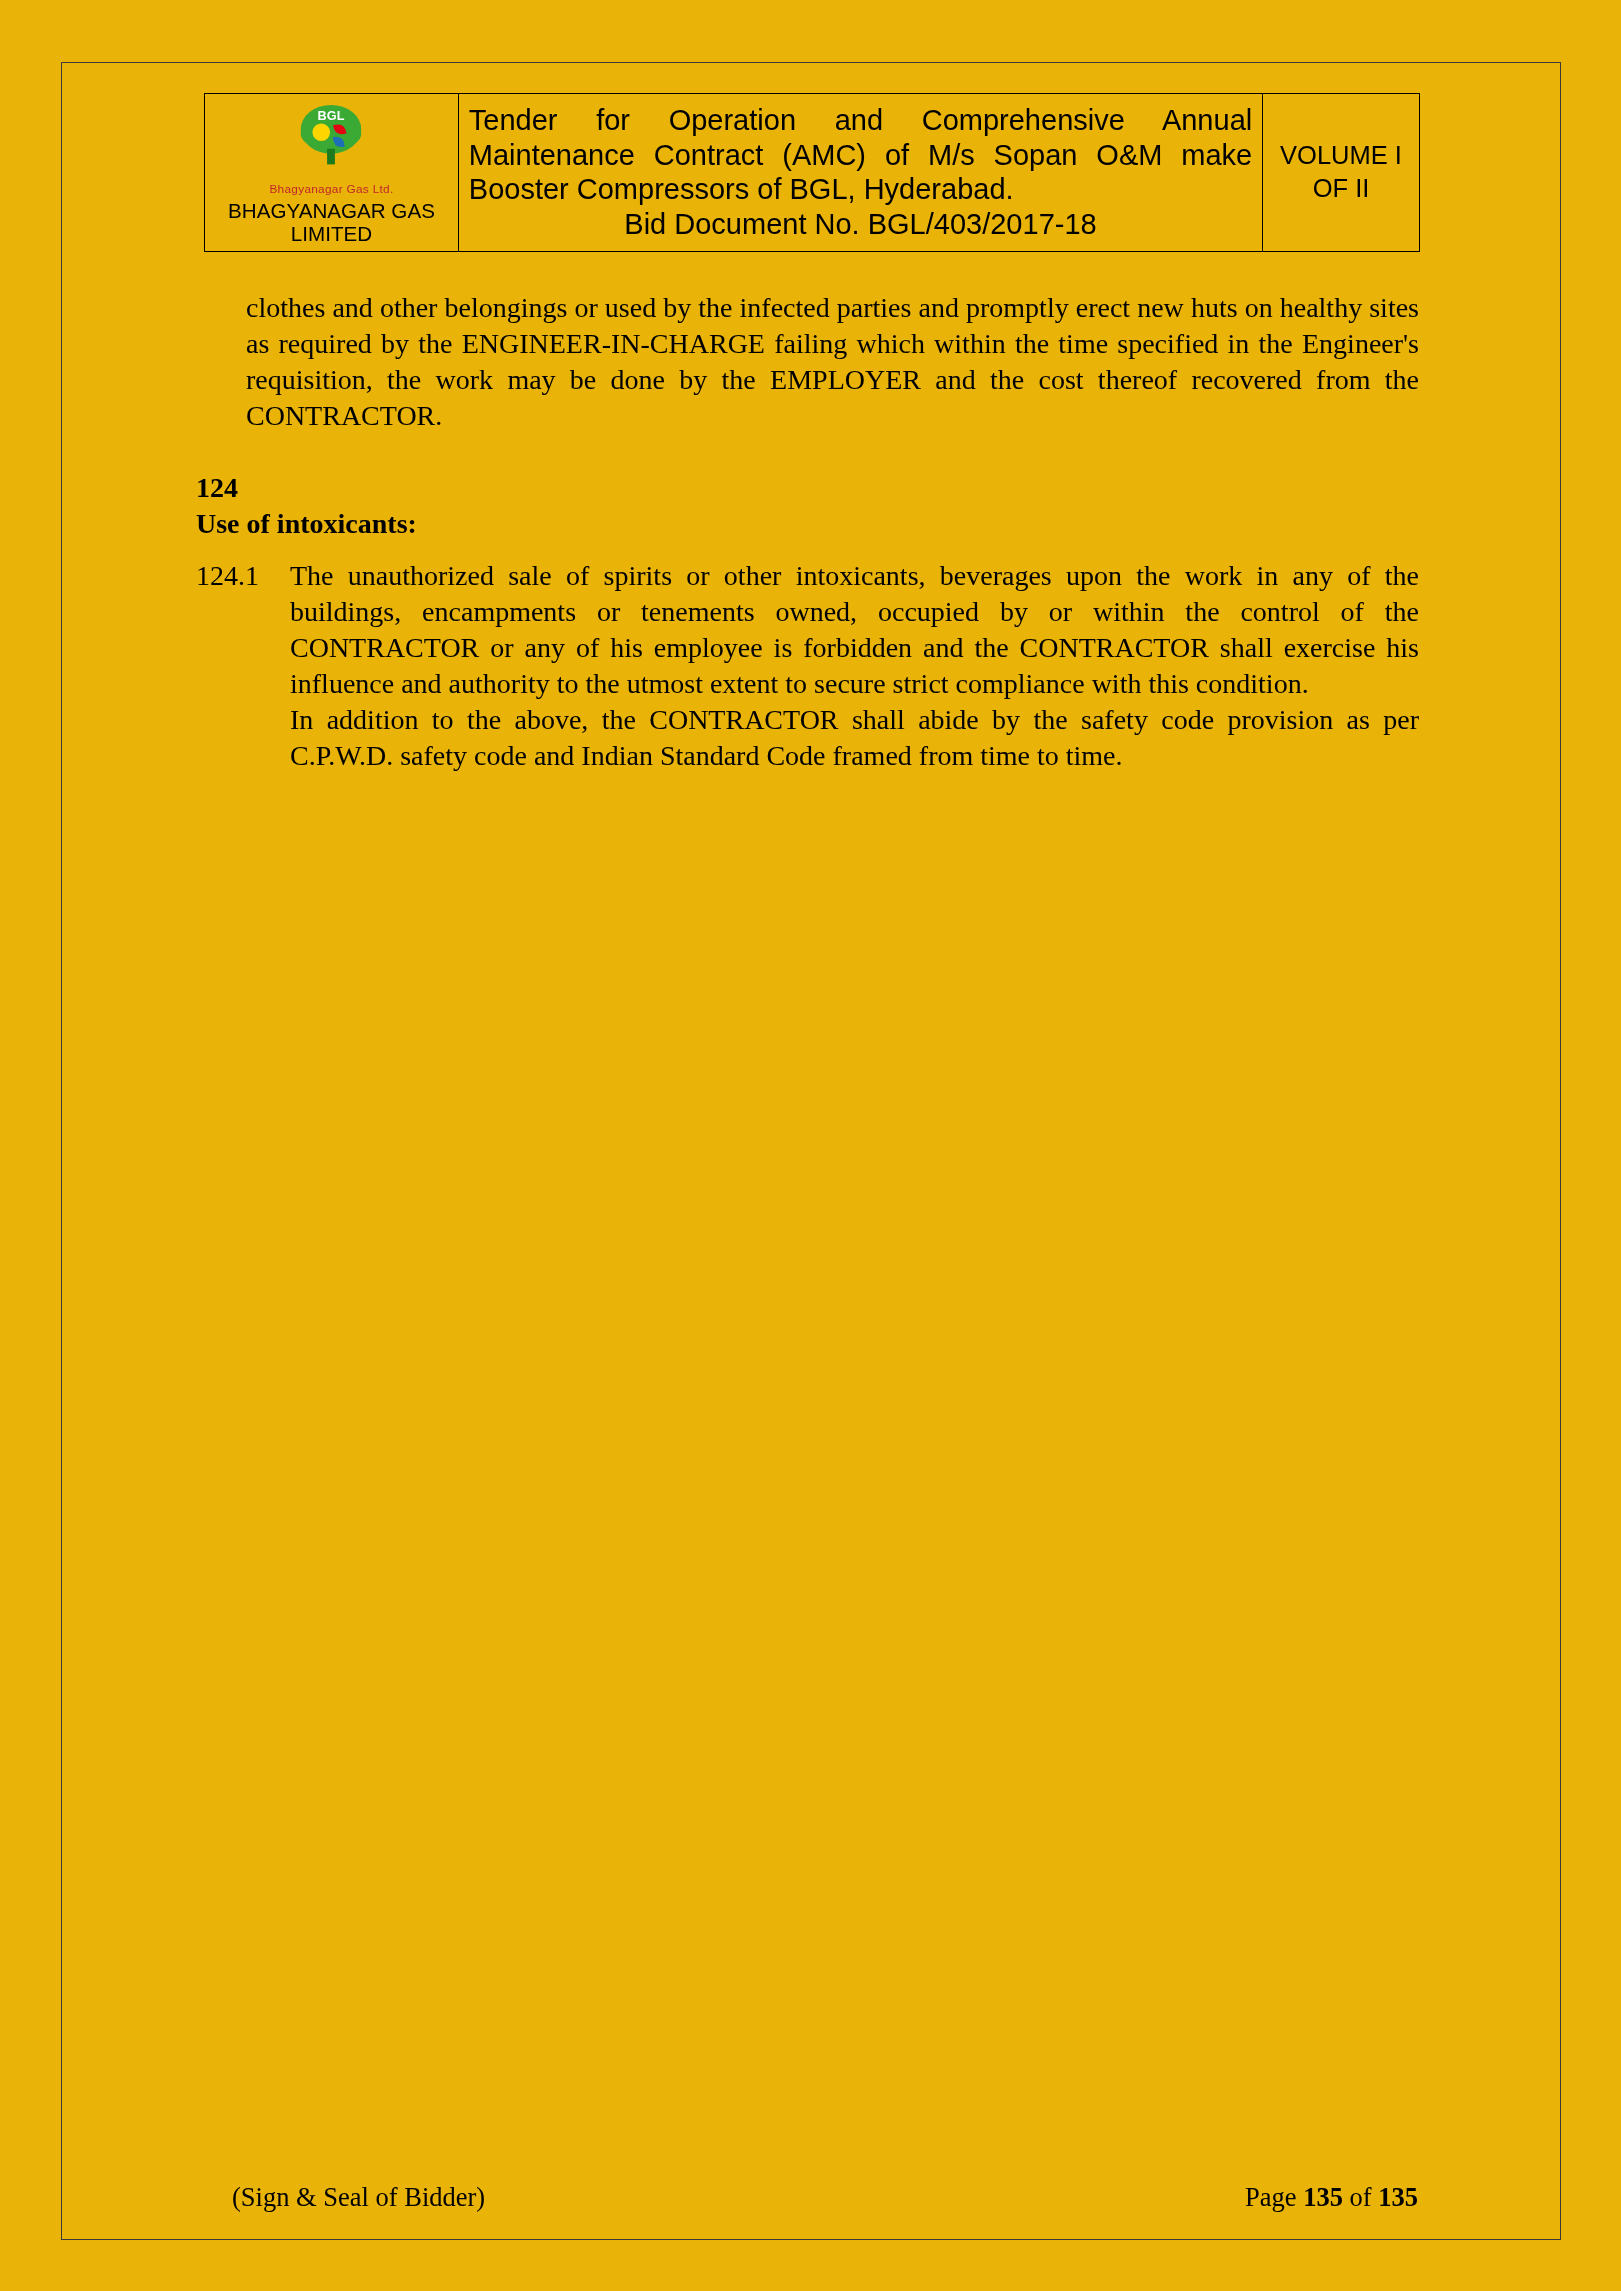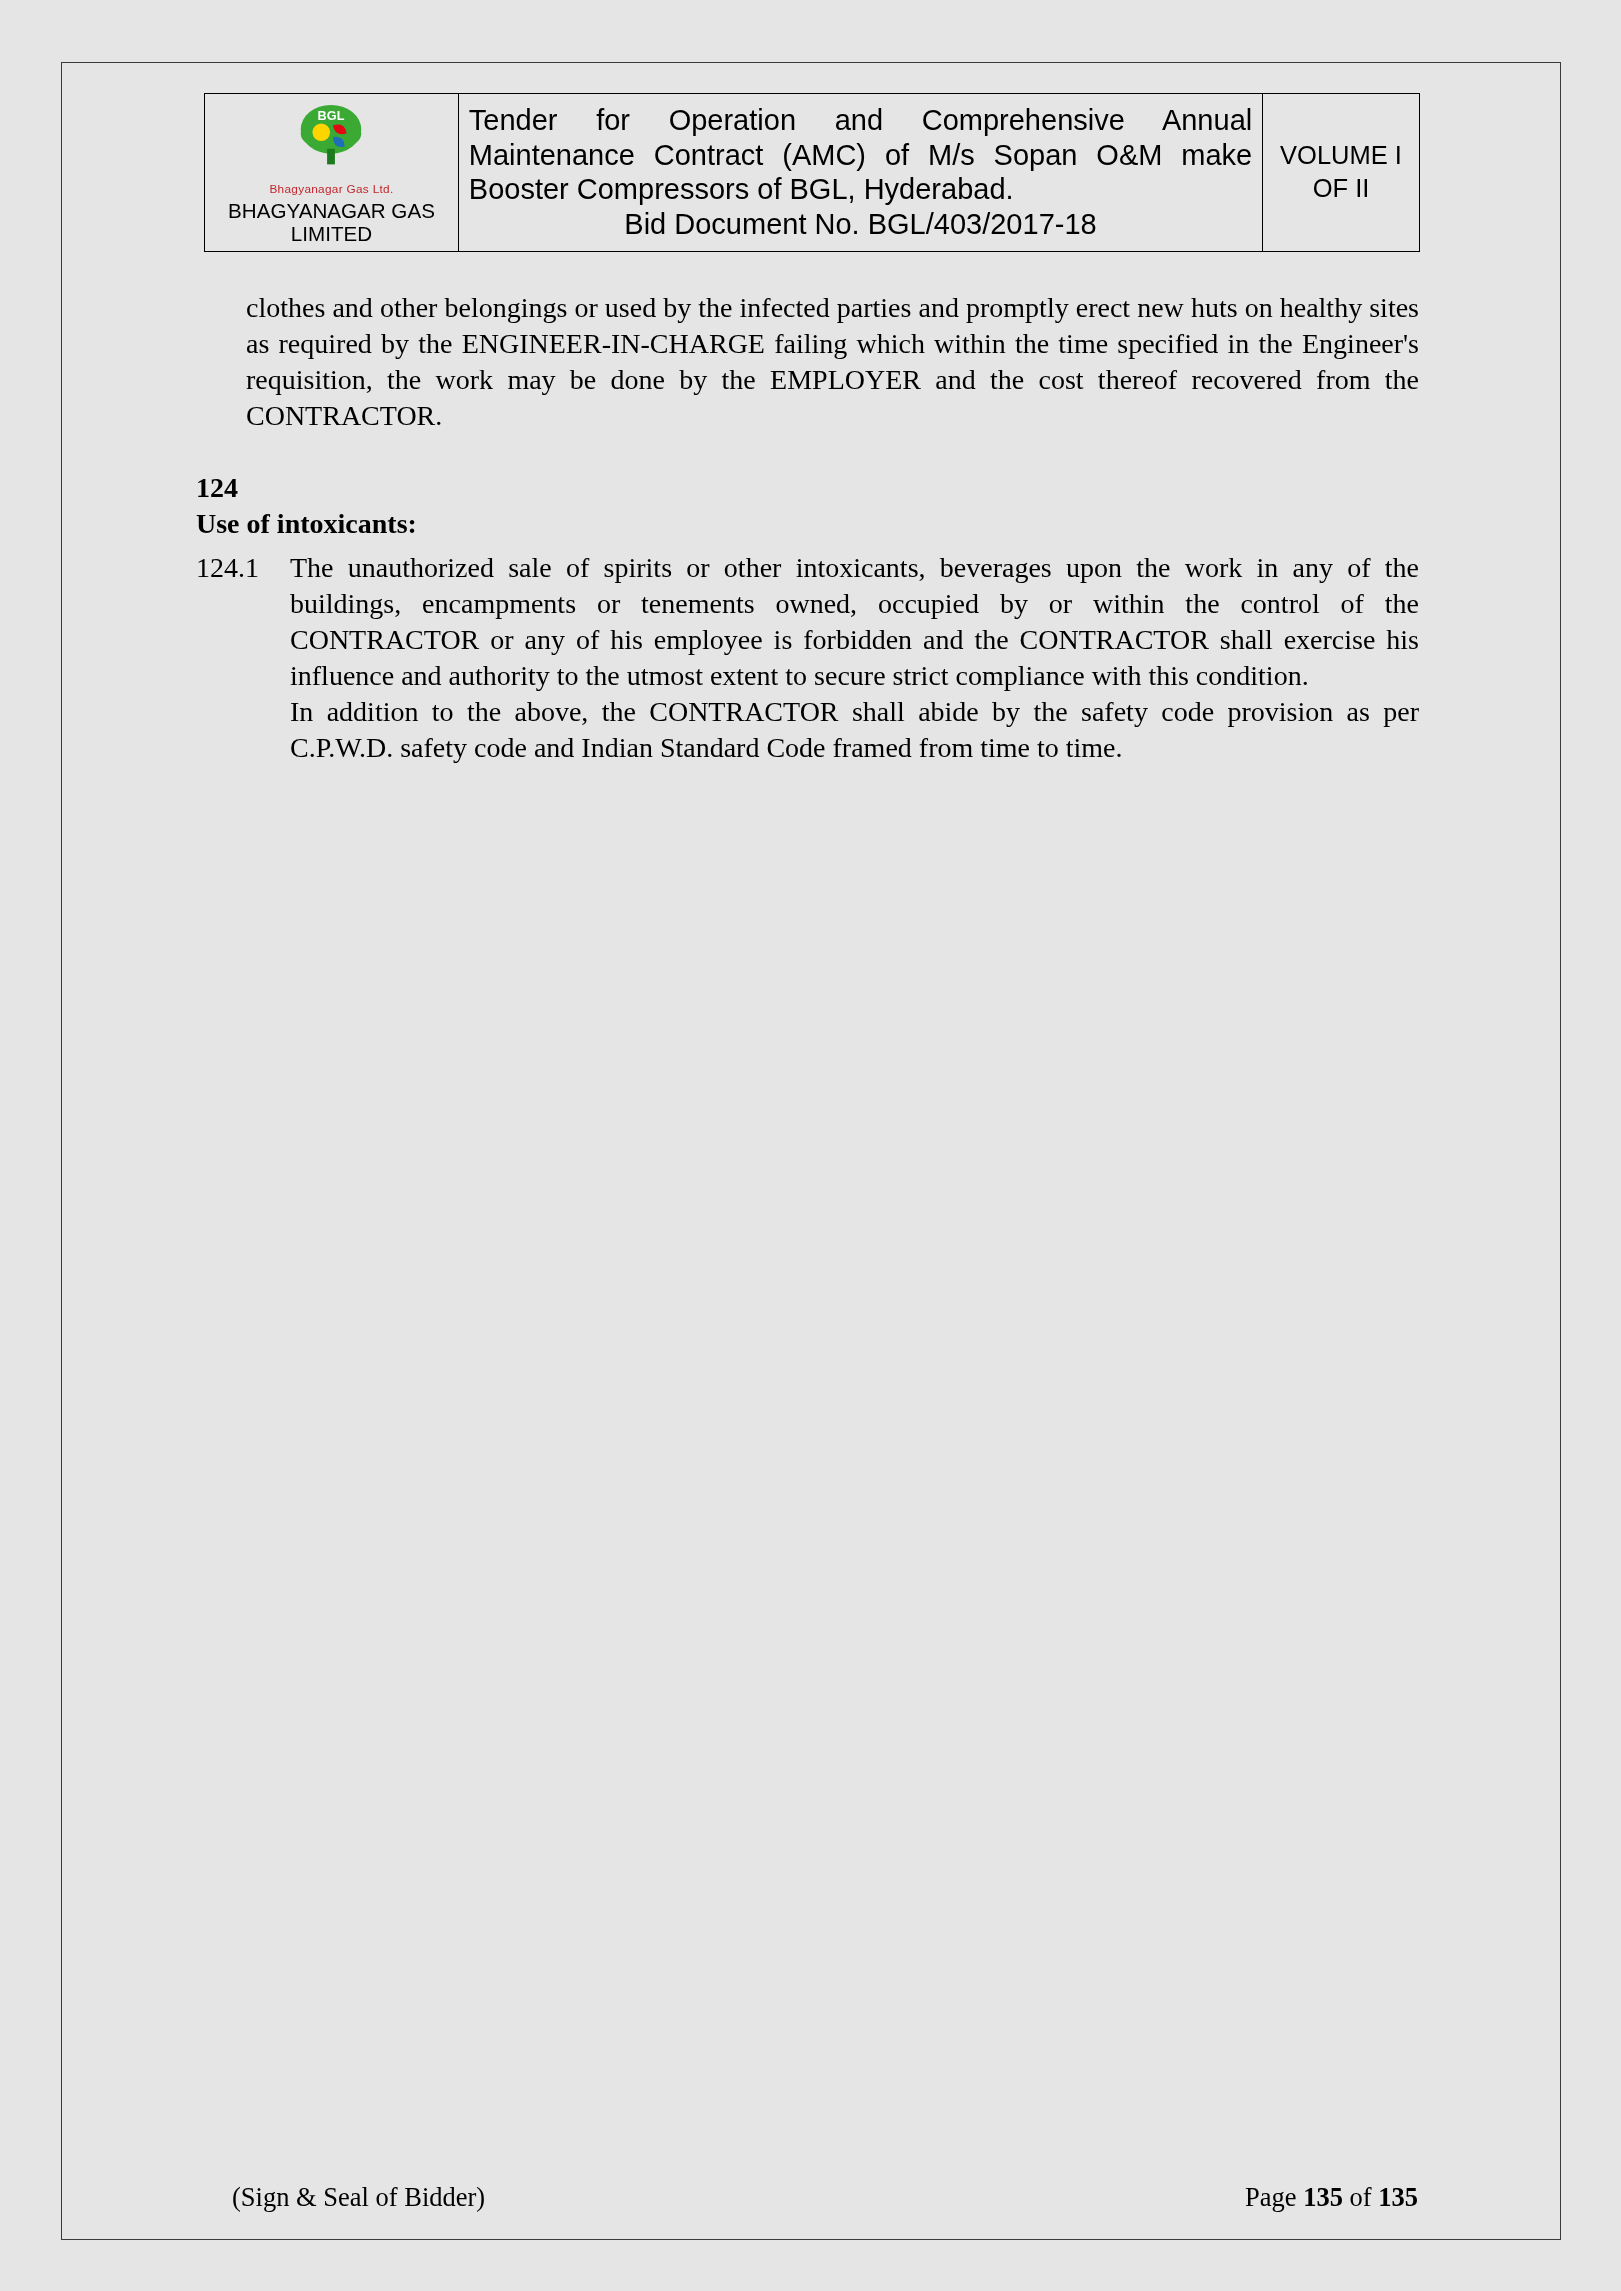--- a/index.html
+++ b/index.html
@@ -4,21 +4,21 @@
 <style>
   html, body {
     margin: 0;
     padding: 0;
     background: #ffffff;
   }
   .page {
     position: relative;
     width: 1621px;
     height: 2292px;
-    background: #e5e5e5;
+    background: #eab308;
     font-family: "Liberation Serif", serif;
     color: #000000;
     overflow: hidden;
   }
   .page-border {
     position: absolute;
     left: 61px;
     top: 62px;
     width: 1500px;
     height: 2178px;
@@ -96,21 +96,21 @@
   .section-row {
     display: flex;
     margin-top: 36px;
     font-weight: bold;
     flex-direction: column;
   }
   .section-num { width: 94px; flex: none; }
   .section-title { flex: 1; }
   .clause-row {
     display: flex;
-    margin-top: 8px;
+    margin-top: 16px;
   }
   .clause-num { width: 94px; flex: none; }
   .clause-text { flex: 1; text-align: justify; }
   .addendum {
     margin-left: 94px;
     text-align: justify;
   }
 
   
   .footer-left {

